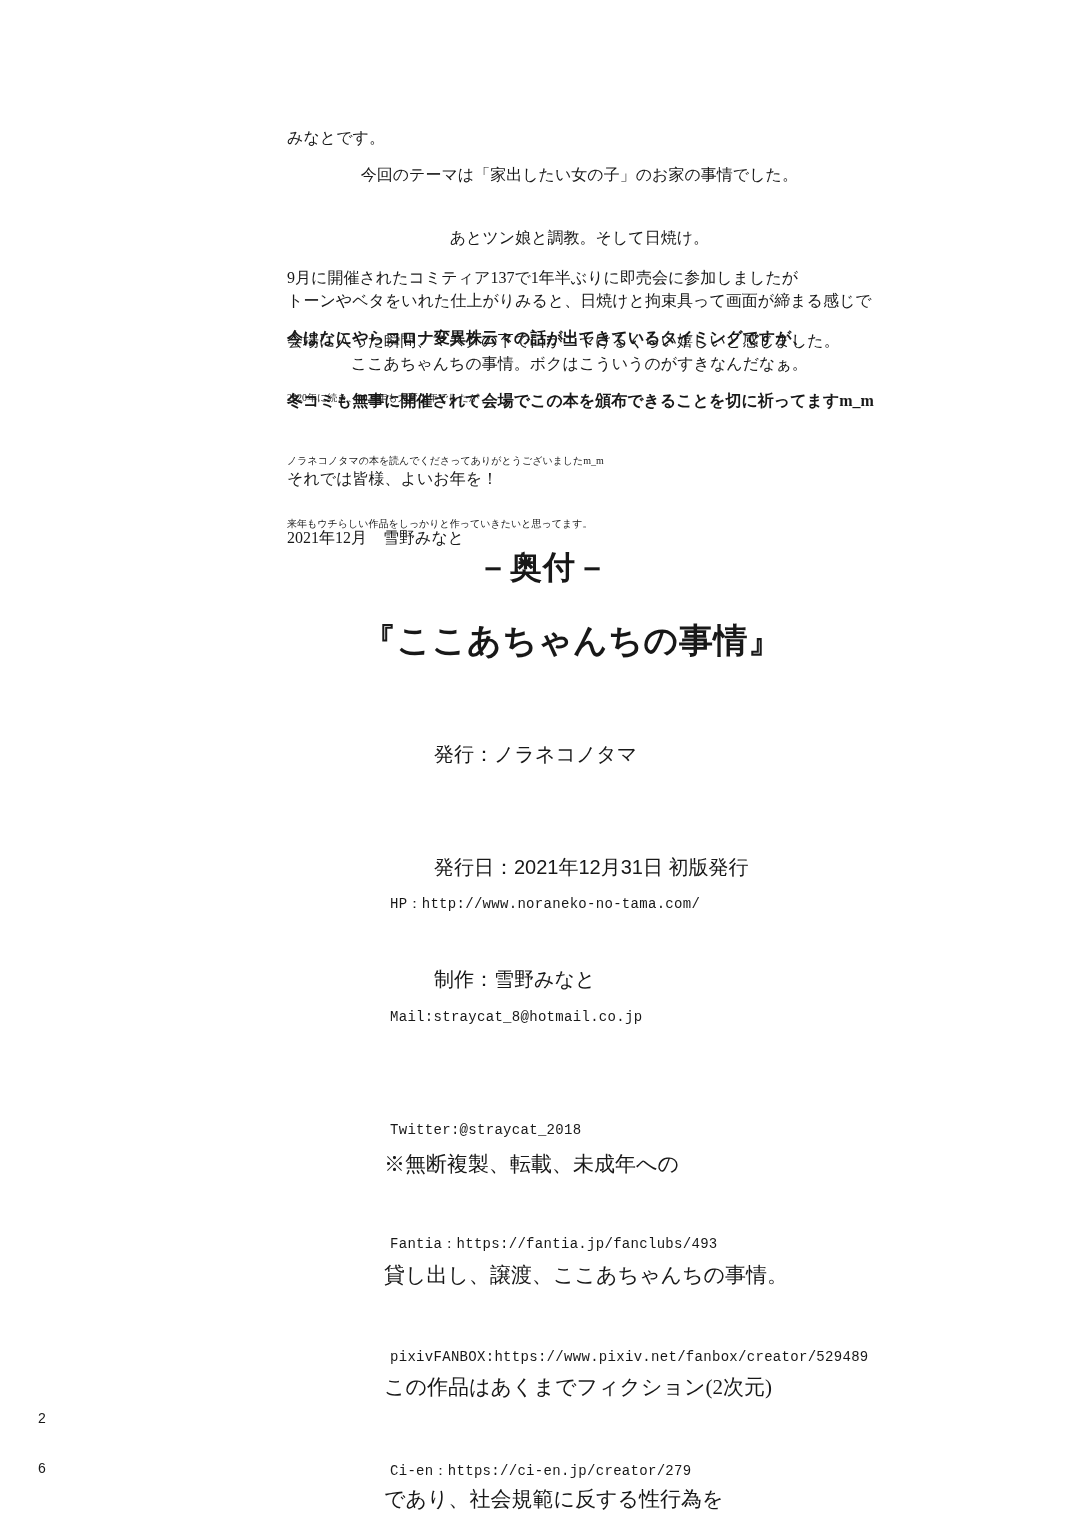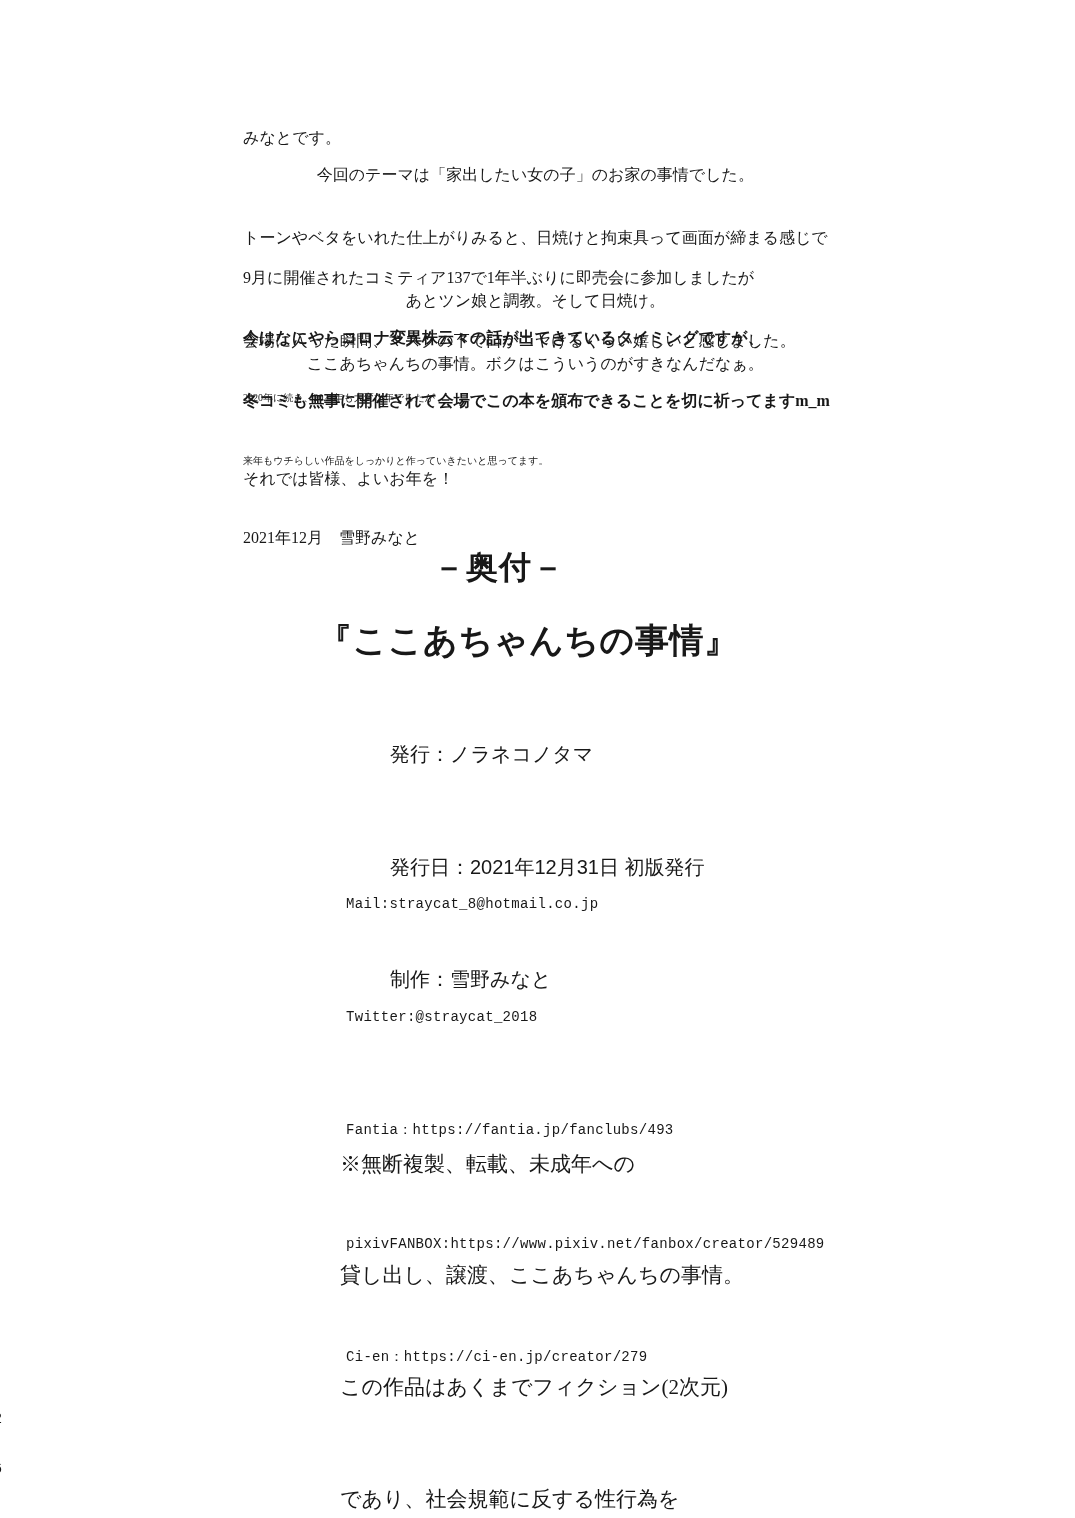--- a/index.html
+++ b/index.html
@@ -12,20 +12,21 @@
     width: 1075px;
     height: 1518px;
     background: #ffffff;
     color: #181818;
     overflow: hidden;
   }
   .block {
     position: absolute;
     white-space: pre;
     color: #181818;
+    margin-left: 44px;
   }
   .serif { font-family: "Liberation Serif", "DejaVu Serif", serif; }
   .sans  { font-family: "Liberation Sans", "DejaVu Sans", sans-serif; }
   .mono  { font-family: "Liberation Mono", "DejaVu Sans Mono", monospace; }
 
   #greeting        { left: 243px; top: 85px;  font-size: 16px; line-height: 21px; }
   #para-theme      { left: 243px; top: 122px; font-size: 16px; line-height: 21px; text-align: center; }
   #para-comitia    { left: 243px; top: 225px; font-size: 16px; line-height: 21px; }
   #para-corona     { left: 243px; top: 285px; font-size: 16px; line-height: 21px; font-weight: bold; }
   #para-thanks     { left: 243px; top: 345px; font-size: 10px; line-height: 21px; }
@@ -45,37 +46,38 @@
 <body>
 
 <div class="page">
 
   <div class="block serif" id="greeting">
     <div>みなとです。</div>
   </div>
 
   <div class="block serif" id="para-theme">
     <div>今回のテーマは「家出したい女の子」のお家の事情でした。</div>
+    <div>あとツン娘と調教。そして日焼け。</div>
     <div>トーンやベタをいれた仕上がりみると、日焼けと拘束具って画面が締まる感じで</div>
-    <div>あとツン娘と調教。そして日焼け。</div>
     <div>ここあちゃんちの事情。ボクはこういうのがすきなんだなぁ。</div>
   </div>
 
   <div class="block serif" id="para-comitia">
     <div>9月に開催されたコミティア137で1年半ぶりに即売会に参加しましたが</div>
     <div>会場に入った瞬間、マスクの下で口がニヤけるくらい嬉しいと感じました。</div>
   </div>
 
   <div class="block serif" id="para-corona">
     <div>今はなにやらコロナ変異株云々の話が出てきているタイミングですが、</div>
     <div>冬コミも無事に開催されて会場でこの本を頒布できることを切に祈ってますm_m</div>
   </div>
 
   <div class="block serif" id="para-thanks">
     <div>2020年に続き、2021年も大変な年でしたが</div>
+    <div>ノラネコノタマの本を読んでくださってありがとうございましたm_m</div>
     <div>来年もウチらしい作品をしっかりと作っていきたいと思ってます。</div>
   </div>
 
   <div class="block serif" id="closing">
     <div>それでは皆様、よいお年を！</div>
   </div>
 
   <div class="block serif" id="signature">
     <div>2021年12月　雪野みなと</div>
   </div>
@@ -84,20 +86,21 @@
 
   <div class="block serif" id="colophon-title">『ここあちゃんちの事情』</div>
 
   <div class="block sans" id="publication">
     <div>発行：ノラネコノタマ</div>
     <div>発行日：2021年12月31日 初版発行</div>
     <div>制作：雪野みなと</div>
   </div>
 
   <div class="block mono" id="links">
+    <div>HP：http://www.noraneko-no-tama.com/</div>
     <div>Mail:straycat_8@hotmail.co.jp</div>
     <div>Twitter:@straycat_2018</div>
     <div>Fantia：https://fantia.jp/fanclubs/493</div>
     <div>pixivFANBOX:https://www.pixiv.net/fanbox/creator/529489</div>
     <div>Ci-en：https://ci-en.jp/creator/279</div>
   </div>
 
   <div class="block serif" id="disclaimer">
     <div>※無断複製、転載、未成年への</div>
     <div>貸し出し、譲渡、ここあちゃんちの事情。</div>

